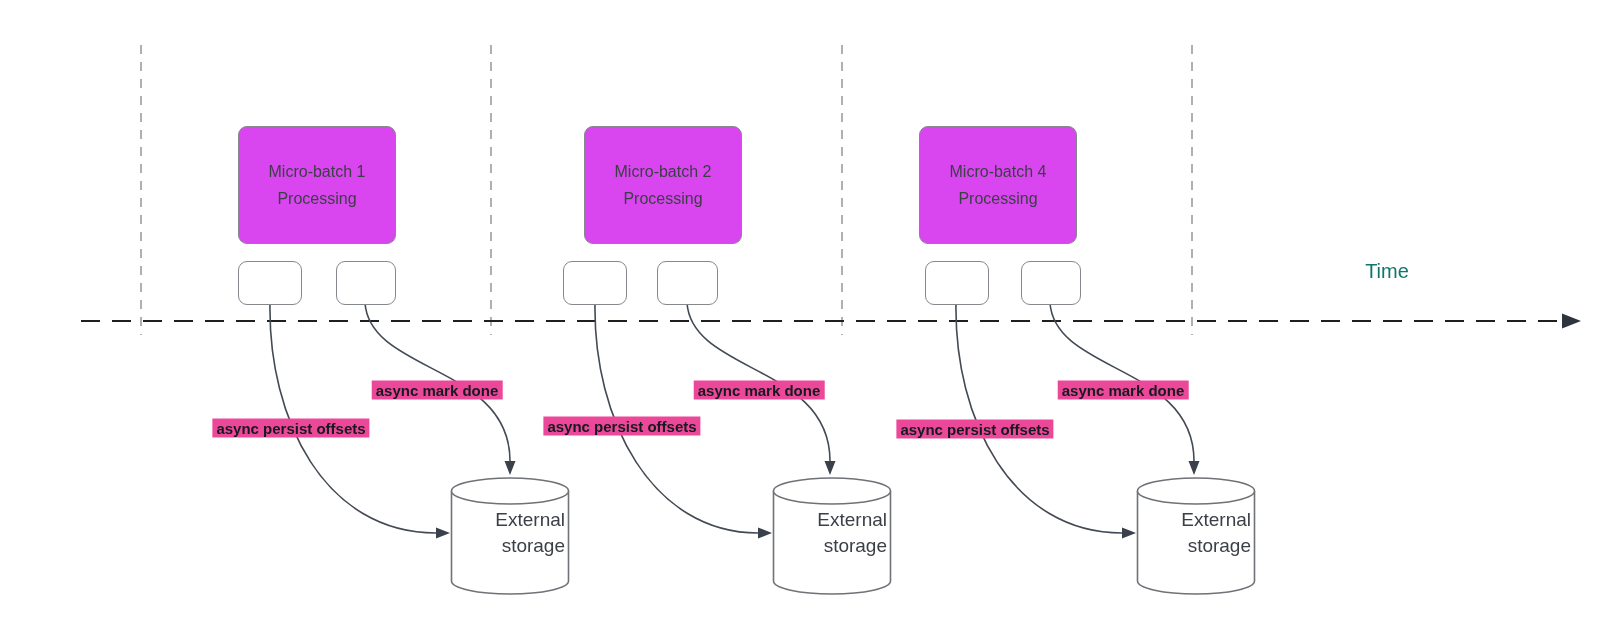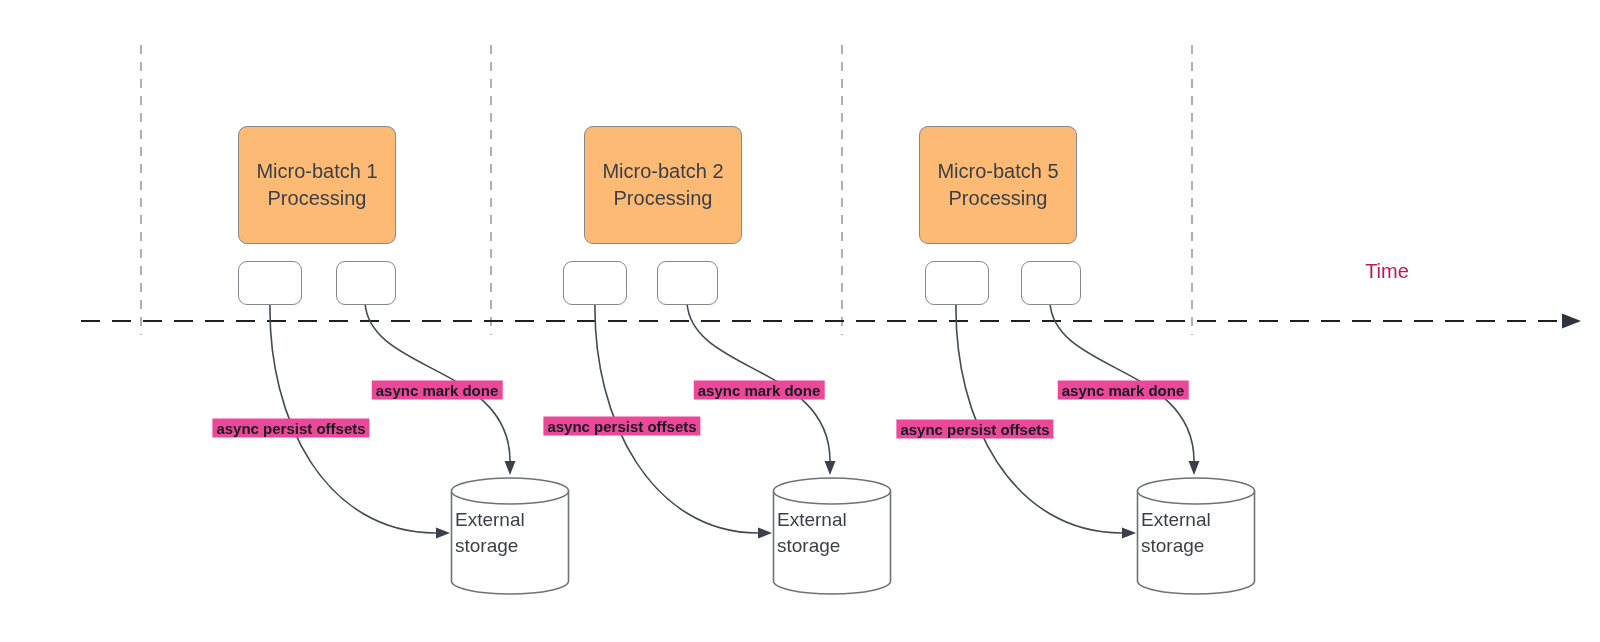--- a/index.html
+++ b/index.html
@@ -19,28 +19,28 @@
     position: absolute;
     left: 0;
     top: 0;
   }
   .bigbox {
     position: absolute;
     width: 156px;
     height: 116px;
     border: 1.5px solid #85888d;
     border-radius: 9px;
-    background: #fdba74;
+    background: #d946ef;
     display: flex;
     flex-direction: column;
     align-items: center;
     justify-content: center;
     text-align: center;
     color: #3b3f46;
-    font-size: 20px;
+    font-size: 16px;
     line-height: 27px;
   }
   .smallbox {
     position: absolute;
     height: 42px;
     border: 1.5px solid #85888d;
     border-radius: 9px;
     background: #ffffff;
   }
   .conn-label {
@@ -50,29 +50,29 @@
     padding: 1px 4px;
     font-size: 15px;
     font-weight: bold;
     color: #16191f;
     white-space: nowrap;
   }
   .storage-label {
     position: absolute;
     transform: translate(-50%, 0);
     width: 110px;
-    text-align: left;
+    text-align: right;
     color: #3b3f46;
     font-size: 19px;
     line-height: 26px;
   }
   .time-label {
     position: absolute;
     transform: translate(-50%, -50%);
-    color: #be185d;
+    color: #0f766e;
     font-size: 20px;
   }
 </style>
 </head>
 <body>
 
 <div class="canvas">
 
   <svg width="1600" height="642" viewBox="0 0 1600 642">
 
@@ -133,21 +133,21 @@
   <div class="smallbox" style="left:563px; top:261px; width:62px;"></div>
   <div class="smallbox" style="left:657px; top:261px; width:59px;"></div>
   <div class="conn-label" style="left:622px; top:426px;">async persist offsets</div>
   <div class="conn-label" style="left:759px; top:390px;">async mark done</div>
   <div class="storage-label" style="left:832px; top:507px;">
     <div>External</div>
     <div>storage</div>
   </div>
 
   <div class="bigbox" style="left:919px; top:126px;">
-    <div>Micro-batch 5</div>
+    <div>Micro-batch 4</div>
     <div>Processing</div>
   </div>
   <div class="smallbox" style="left:925px; top:261px; width:62px;"></div>
   <div class="smallbox" style="left:1021px; top:261px; width:58px;"></div>
   <div class="conn-label" style="left:975px; top:429px;">async persist offsets</div>
   <div class="conn-label" style="left:1123px; top:390px;">async mark done</div>
   <div class="storage-label" style="left:1196px; top:507px;">
     <div>External</div>
     <div>storage</div>
   </div>

